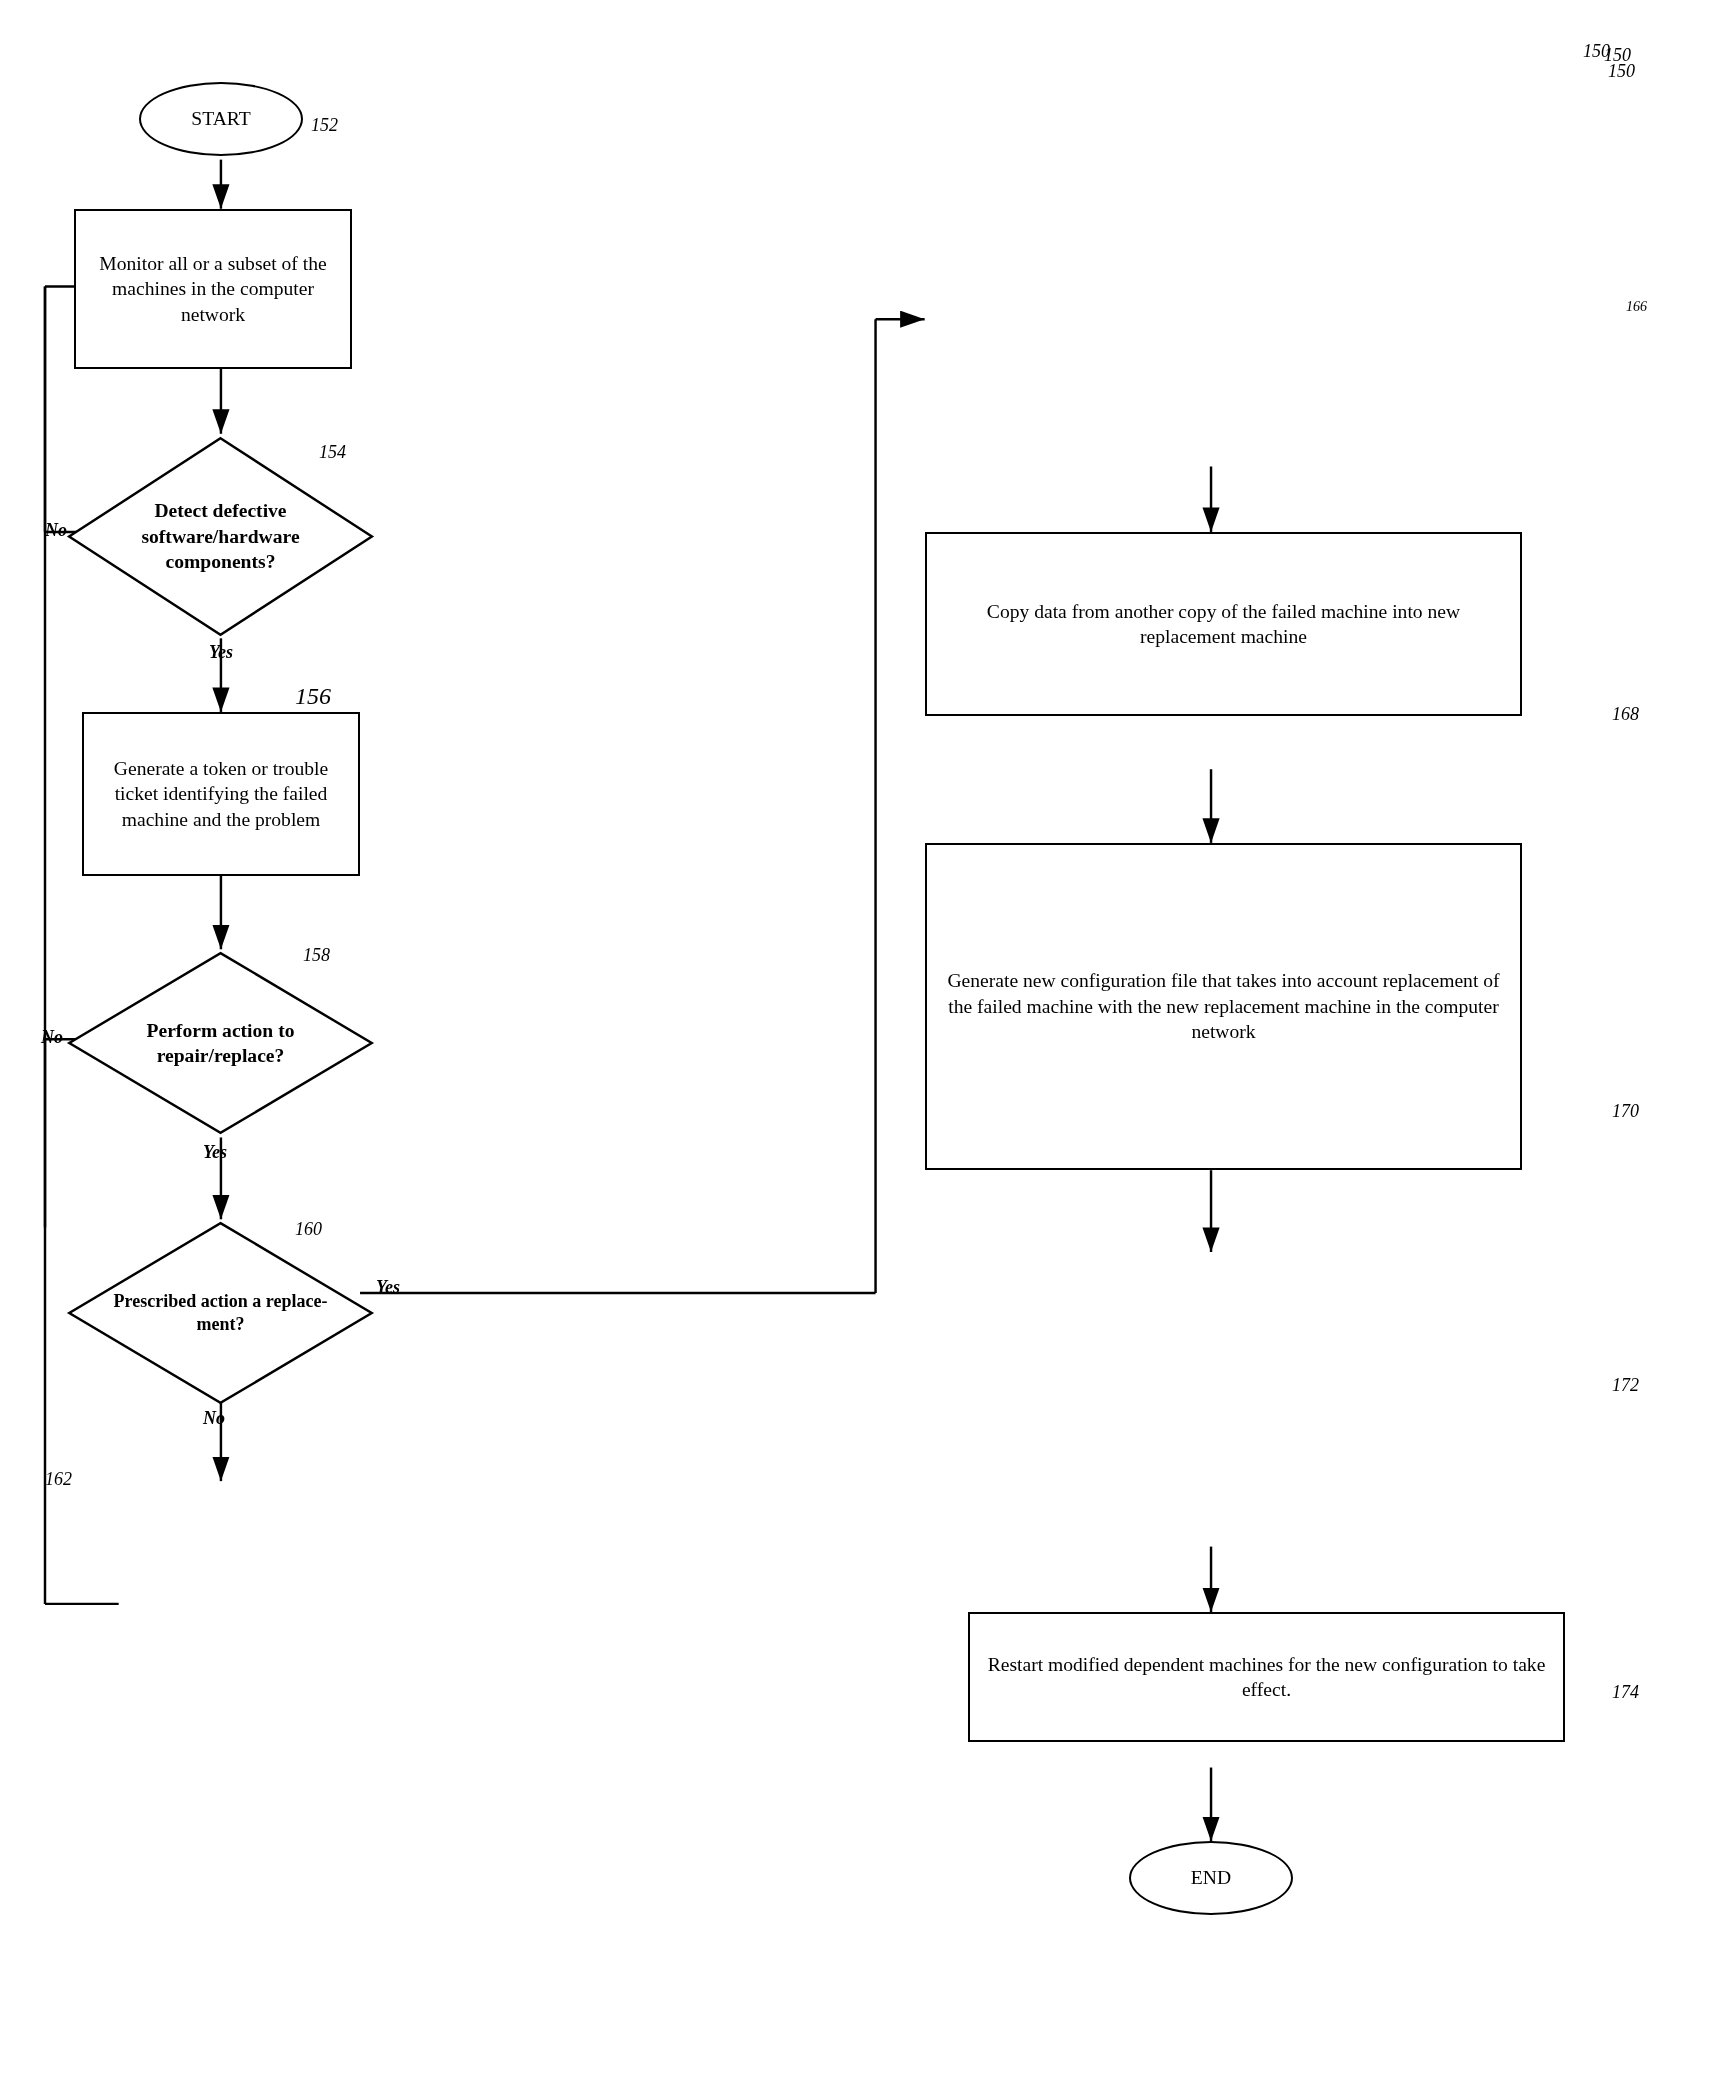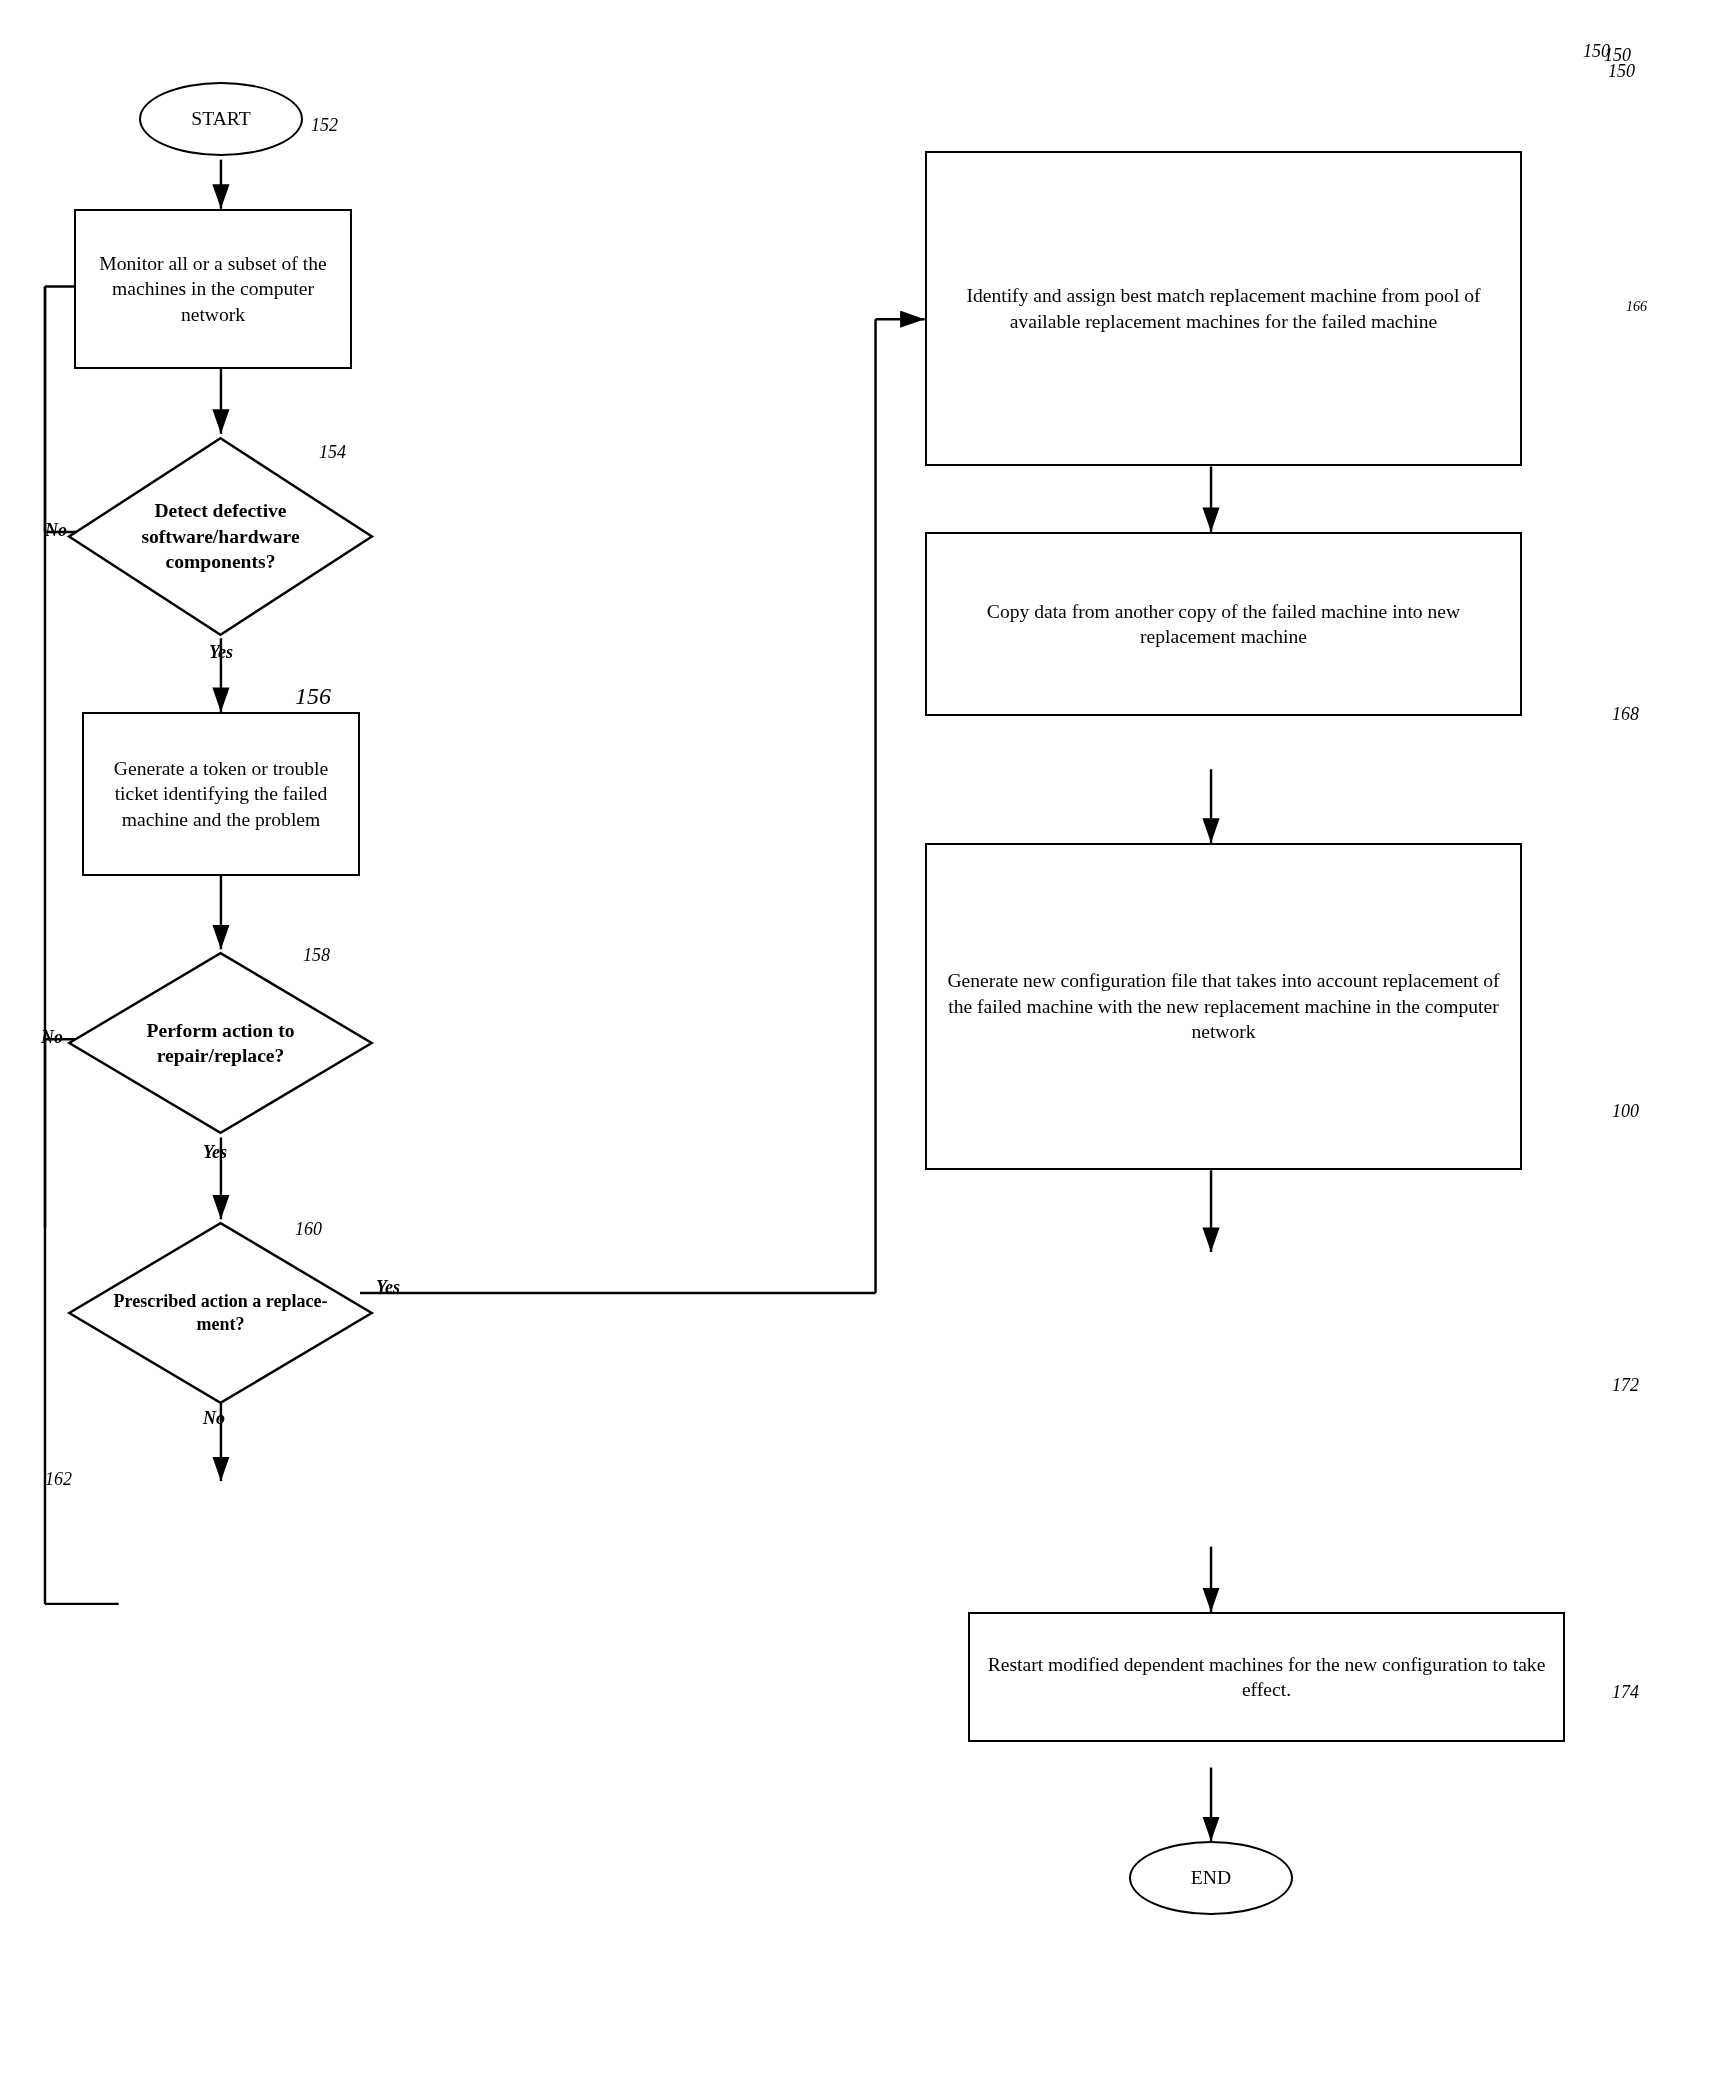--- a/index.html
+++ b/index.html
@@ -212,31 +212,28 @@
 
   <div class="side-label" style="top:1408px; left:203px;">No</div>
 
   <div style="position:absolute; top:1469px; left:45px; font-size:18px; font-style:italic;">162</div>
 
 
   <div style="position:absolute; top:61px; right:94px; font-size:18px; font-style:italic;">150</div>
 
   <div style="position:absolute; top:299px; right:82px; font-size:14px; font-style:italic;">166</div>
 
-  <div class="fc-element fc-rect" style="left:925px; top:151px; width:597px; height:315px;">
-    <span>Identify and assign best match replacement machine from pool of available replacement machines for the failed machine</span>
-  </div>
 
   <div style="position:absolute; top:704px; right:90px; font-size:18px; font-style:italic;">168</div>
 
   <div class="fc-element fc-rect" style="left:925px; top:532px; width:597px; height:184px;justify-content:flex-end;">
     <span>Copy data from another copy of the failed machine into new replacement machine</span>
   </div>
 
-  <div style="position:absolute; top:1101px; right:90px; font-size:18px; font-style:italic;">100</div>
+  <div style="position:absolute; top:1101px; right:90px; font-size:18px; font-style:italic;">170</div>
 
   <div class="fc-element fc-rect" style="left:925px; top:843px; width:597px; height:327px;">
     <span>Generate new configuration file that takes into account replacement of the failed machine with the new replacement machine in the computer network</span>
   </div>
 
   <div style="position:absolute; top:1375px; right:90px; font-size:18px; font-style:italic;">172</div>
 
 
   <div style="position:absolute; top:1682px; right:90px; font-size:18px; font-style:italic;">174</div>
 

